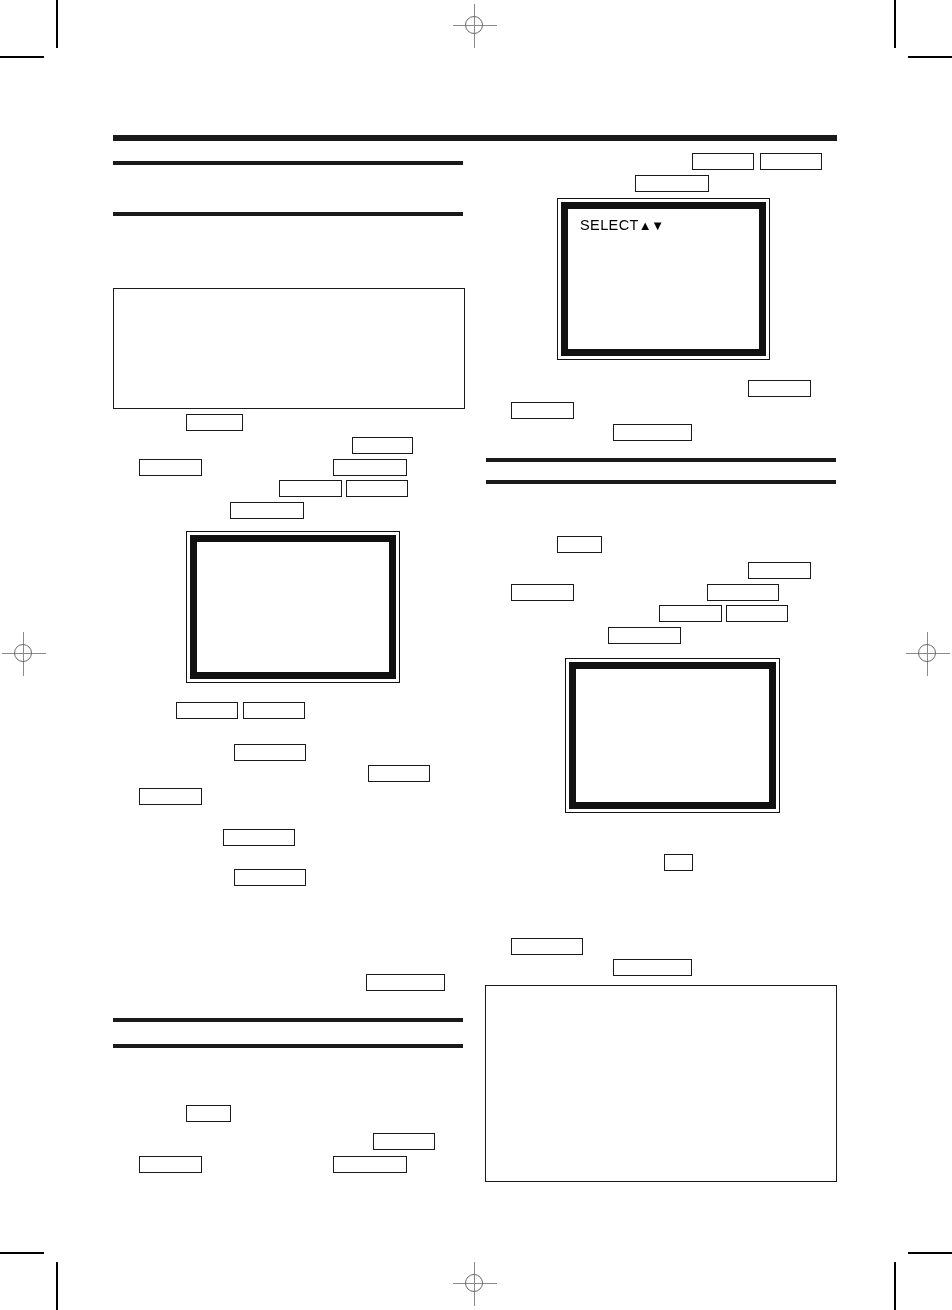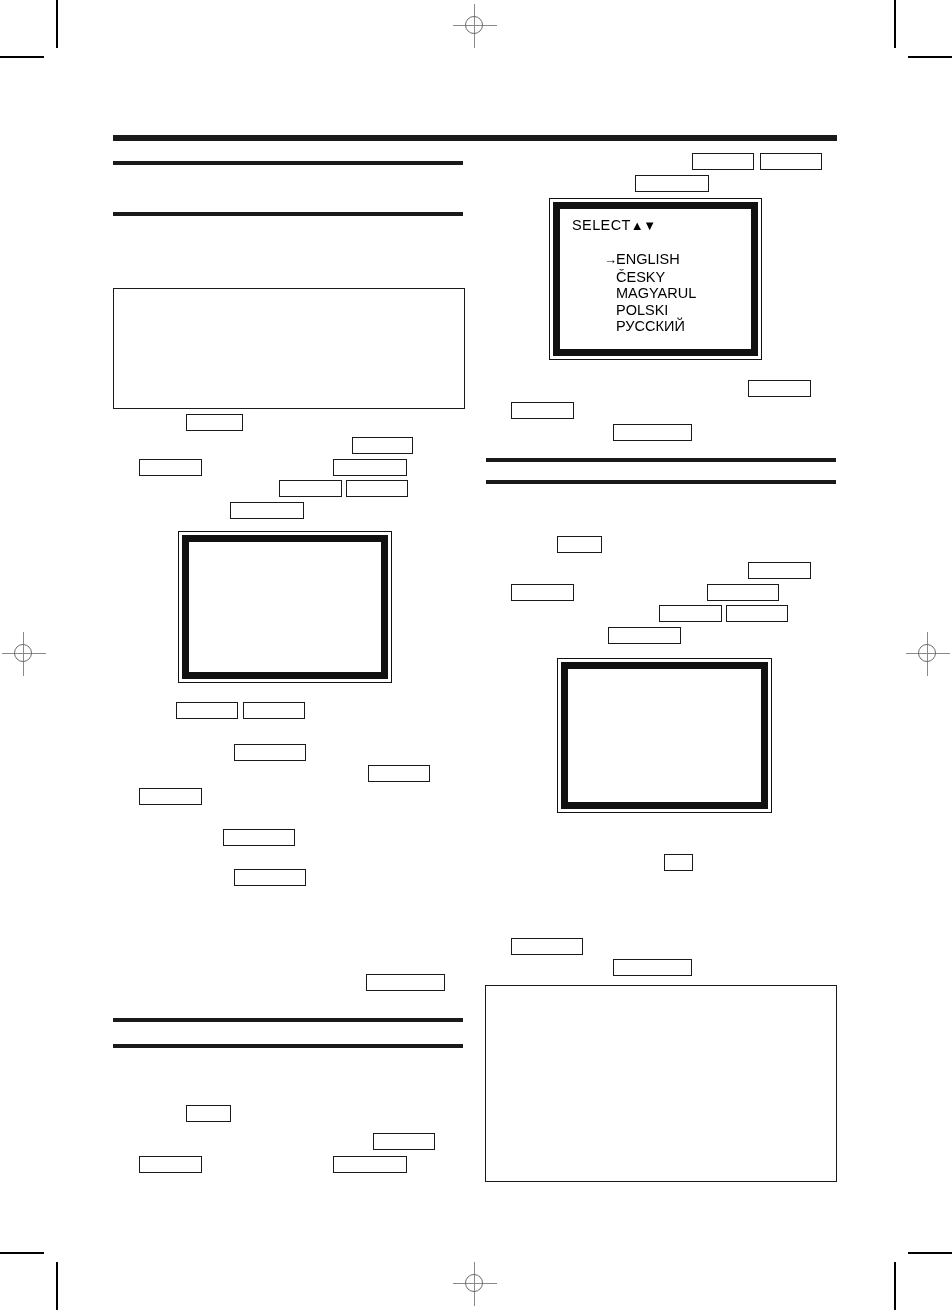--- a/index.html
+++ b/index.html
@@ -79,20 +79,21 @@
     box-sizing: border-box;
   }
 
   
   .screen {
     position: absolute;
     border: 1.5px solid #111111;
     background: #ffffff;
     box-sizing: border-box;
     padding: 3px;
+    margin-left: 8px;
   }
   .screen > .inner {
     width: 100%;
     height: 100%;
     border: 7px solid #111111;
     background: #ffffff;
     box-sizing: border-box;
     position: relative;
   }
 
@@ -198,37 +199,20 @@
 
   <div class="tbox" style="left:692px; top:153px; width:62px;  height:17px;"></div>
   <div class="tbox" style="left:760px; top:153px; width:62px;  height:17px;"></div>
   <div class="tbox" style="left:635px; top:175px; width:74px;  height:17px;"></div>
 
   <div class="screen" style="left:549px; top:198px; width:213px; height:162px;">
     <div class="inner">
       <div class="osd-header">
         <span>SELECT</span><span class="arrows">▲▼</span>
       </div>
-      <div class="osd-list">
-        <div class="osd-row">
-          <span class="cursor">→</span><span>ENGLISH</span>
-        </div>
-        <div class="osd-row">
-          <span class="cursor"></span><span>ČESKY</span>
-        </div>
-        <div class="osd-row">
-          <span class="cursor"></span><span>MAGYARUL</span>
-        </div>
-        <div class="osd-row">
-          <span class="cursor"></span><span>POLSKI</span>
-        </div>
-        <div class="osd-row">
-          <span class="cursor"></span><span>РУССКИЙ</span>
-        </div>
-      </div>
     </div>
   </div>
 
   <div class="tbox" style="left:748px; top:380px; width:63px;  height:17px;"></div>
   <div class="tbox" style="left:511px; top:402px; width:63px;  height:17px;"></div>
   <div class="tbox" style="left:613px; top:424px; width:79px;  height:17px;"></div>
 
   <div class="rule rule-med" style="left:486px; top:458px; width:350px;"></div>
   <div class="rule rule-med" style="left:486px; top:480px; width:350px;"></div>
 

